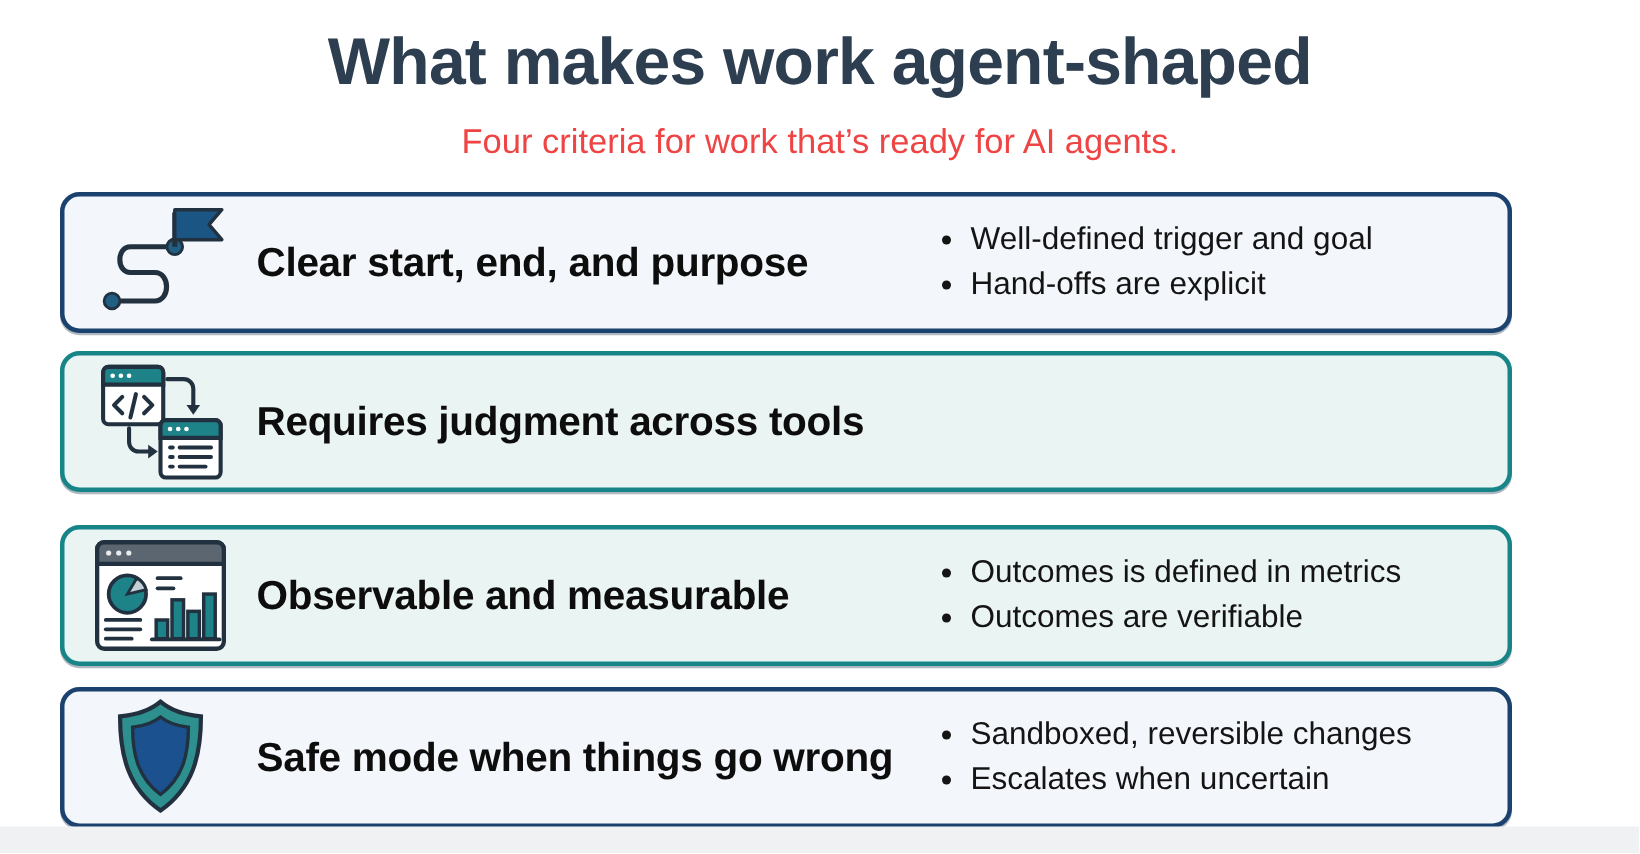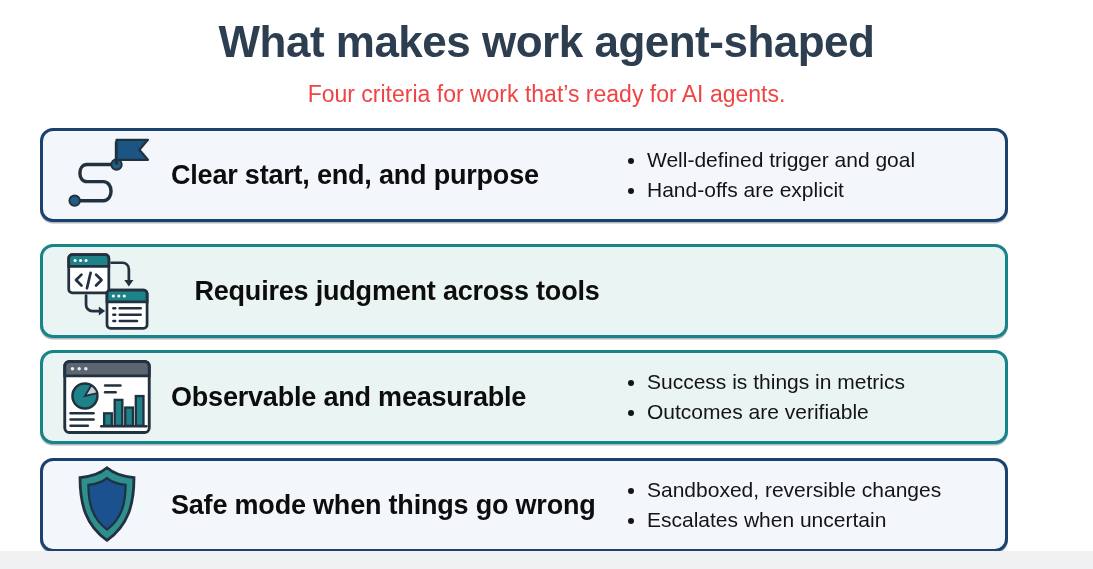--- a/index.html
+++ b/index.html
@@ -16,21 +16,21 @@
     position:absolute;top:80px;left:0;width:100%;text-align:center;
     font-size:23px;line-height:28px;color:#ef4444;
   }
   .card{
     position:absolute;left:40px;width:968px;height:94px;
     border:3.5px solid var(--border,#1b426e);border-radius:13px;
     background:var(--bg,#f3f6fa);
     box-shadow:0 1.5px 0 rgba(25,50,75,0.35);
     display:flex;align-items:center;box-sizing:border-box;
   }
-  .card.r0{top:128px;} .card.r1{top:244px;text-align:center;} .card.r2{top:350px;} .card.r3{top:458px;}
+  .card.r0{top:128px;} .card.r1{top:234px;} .card.r2{top:350px;} .card.r3{top:458px;}
   .icon-box{flex:none;width:128px;height:100%;display:flex;align-items:center;justify-content:center;}
   .icon-box svg{display:block;}
   .card-heading{
     flex:none;width:452px;font-size:27px;font-weight:bold;color:#0d0d0d;
     letter-spacing:-0.2px;
   }
   .bullets{flex:1;}
   .bullets ul{margin:0;padding-left:24px;list-style:disc;}
   .bullets li{font-size:21px;line-height:30.5px;color:#141414;}
   .bottom-strip{position:absolute;left:0;top:551px;width:100%;height:18px;background:#f0f1f2;}
@@ -124,21 +124,21 @@
           <rect x="58" y="44" width="8" height="27"></rect>
           <rect x="69" y="52" width="8" height="19"></rect>
           <rect x="80" y="40" width="8" height="31"></rect>
         </g>
         <line x1="44" y1="71.5" x2="91" y2="71.5" stroke="var(--icon_dark)" stroke-width="2.6" stroke-linecap="round"></line>
       </svg>
     </div>
     <div class="card-heading">Observable and measurable</div>
     <div class="bullets">
       <ul>
-        <li>Success is things in metrics</li>
+        <li>Outcomes is defined in metrics</li>
         <li>Outcomes are verifiable</li>
       </ul>
     </div>
   </div>
 
   <div class="card r3" style="--border: #1b426e; --bg: #f3f6fa;">
     <div class="icon-box">
       <svg width="76" height="80" viewBox="0 0 80 86">
         <path d="M40,3 C47,9 57,12.5 69,13.5 C69,42 63,65 40,81 C17,65 11,42 11,13.5 C23,12.5 33,9 40,3 Z" fill="#2e8f8f" stroke="var(--icon_dark)" stroke-width="3"></path>
         <path d="M40,14 C45,18 52,20.5 60,21.3 C60,42 55.5,58 40,69.5 C24.5,58 20,42 20,21.3 C28,20.5 35,18 40,14 Z" fill="#1b518f" stroke="var(--icon_dark)" stroke-width="2.4"></path>

